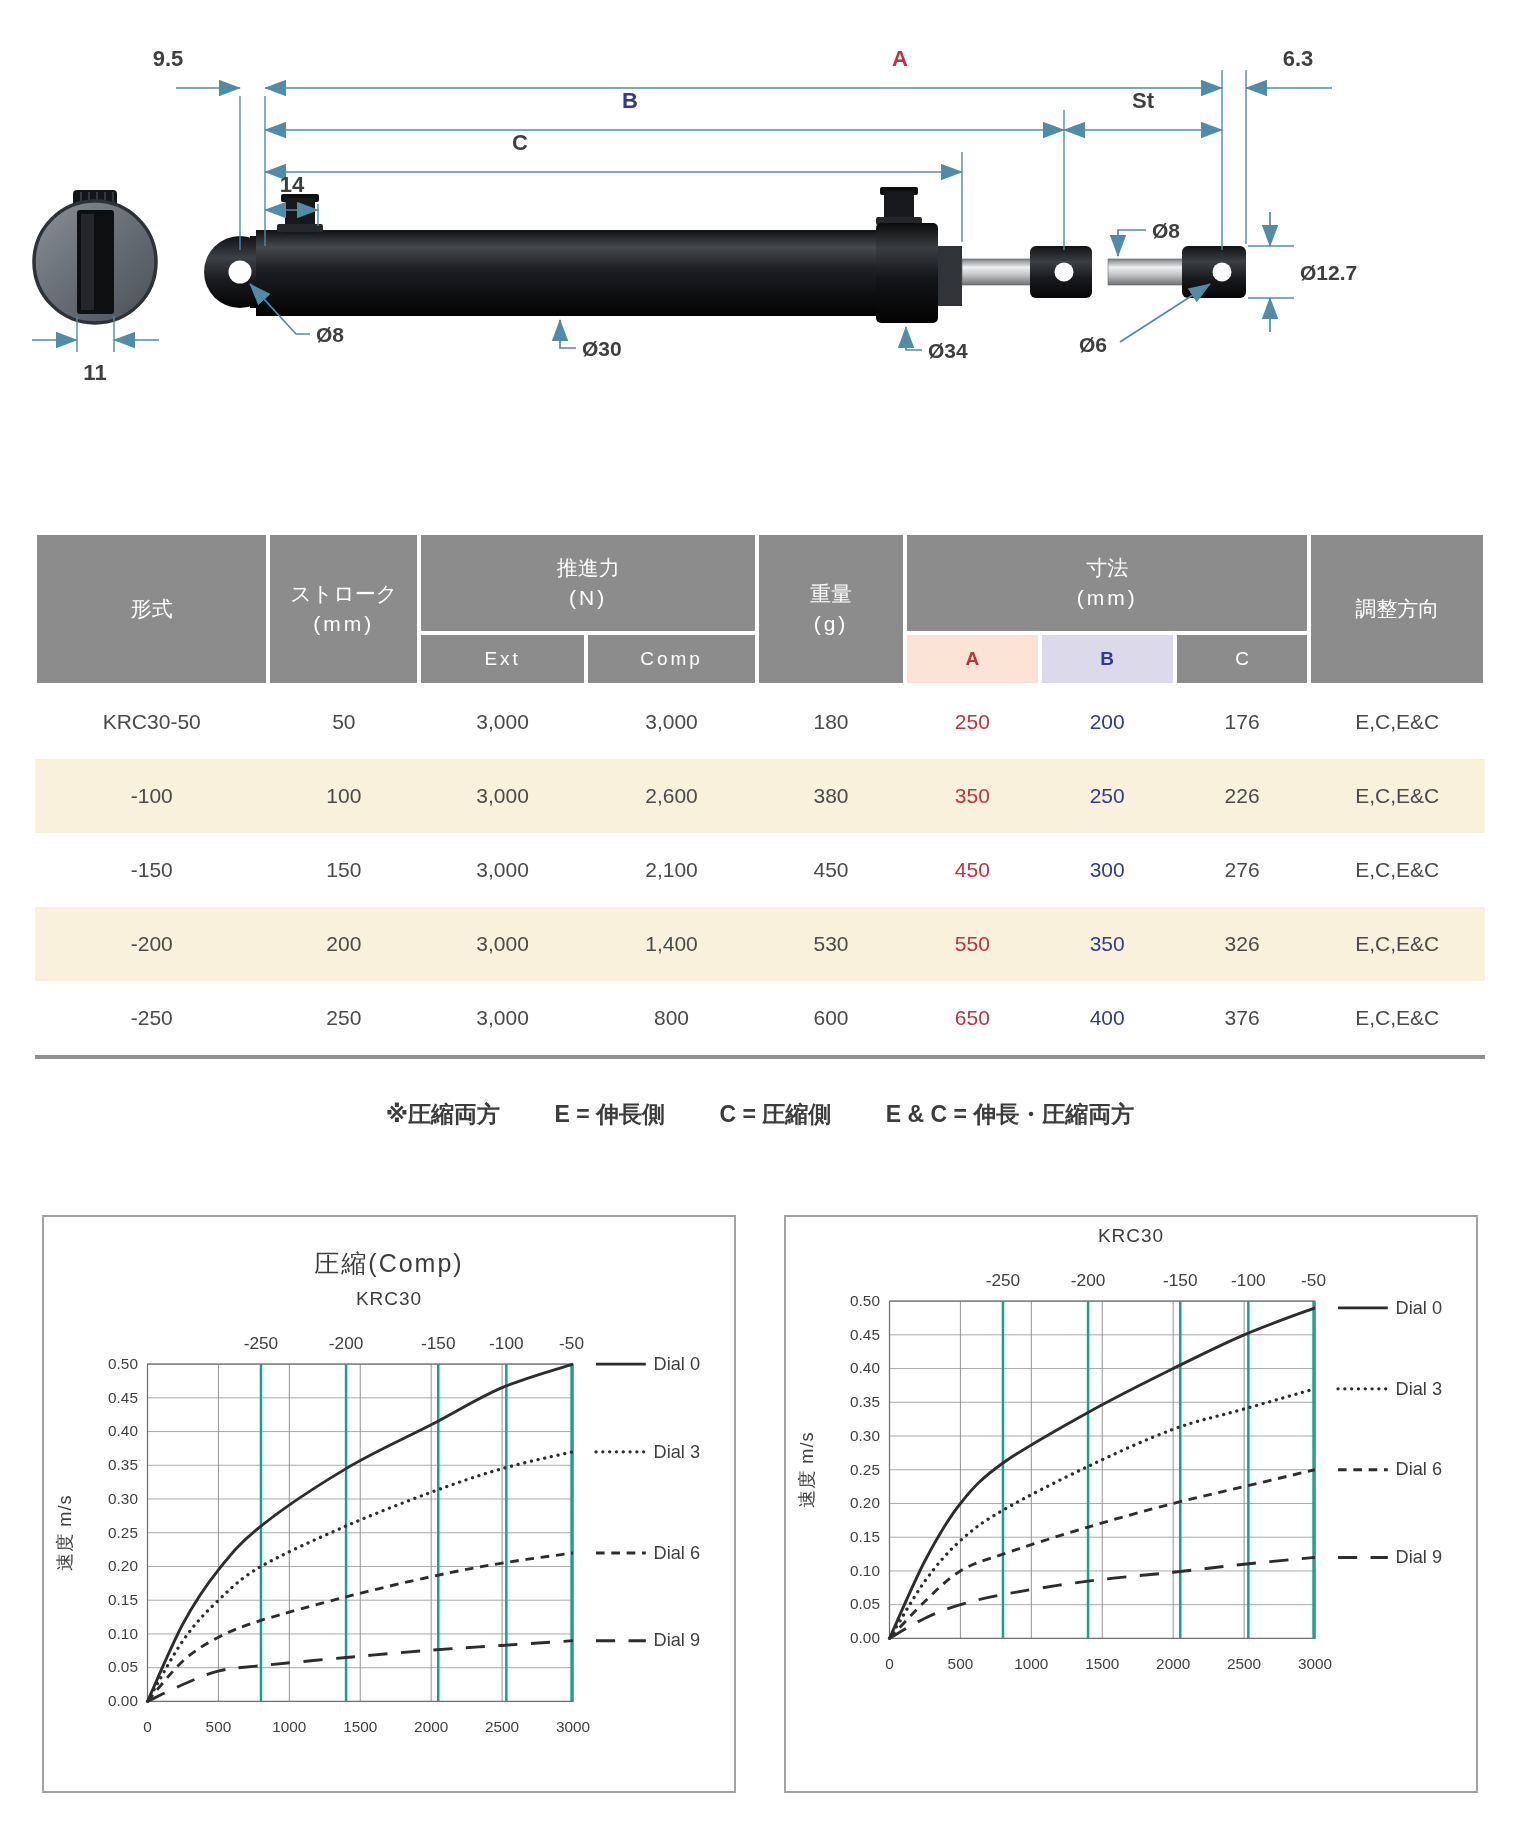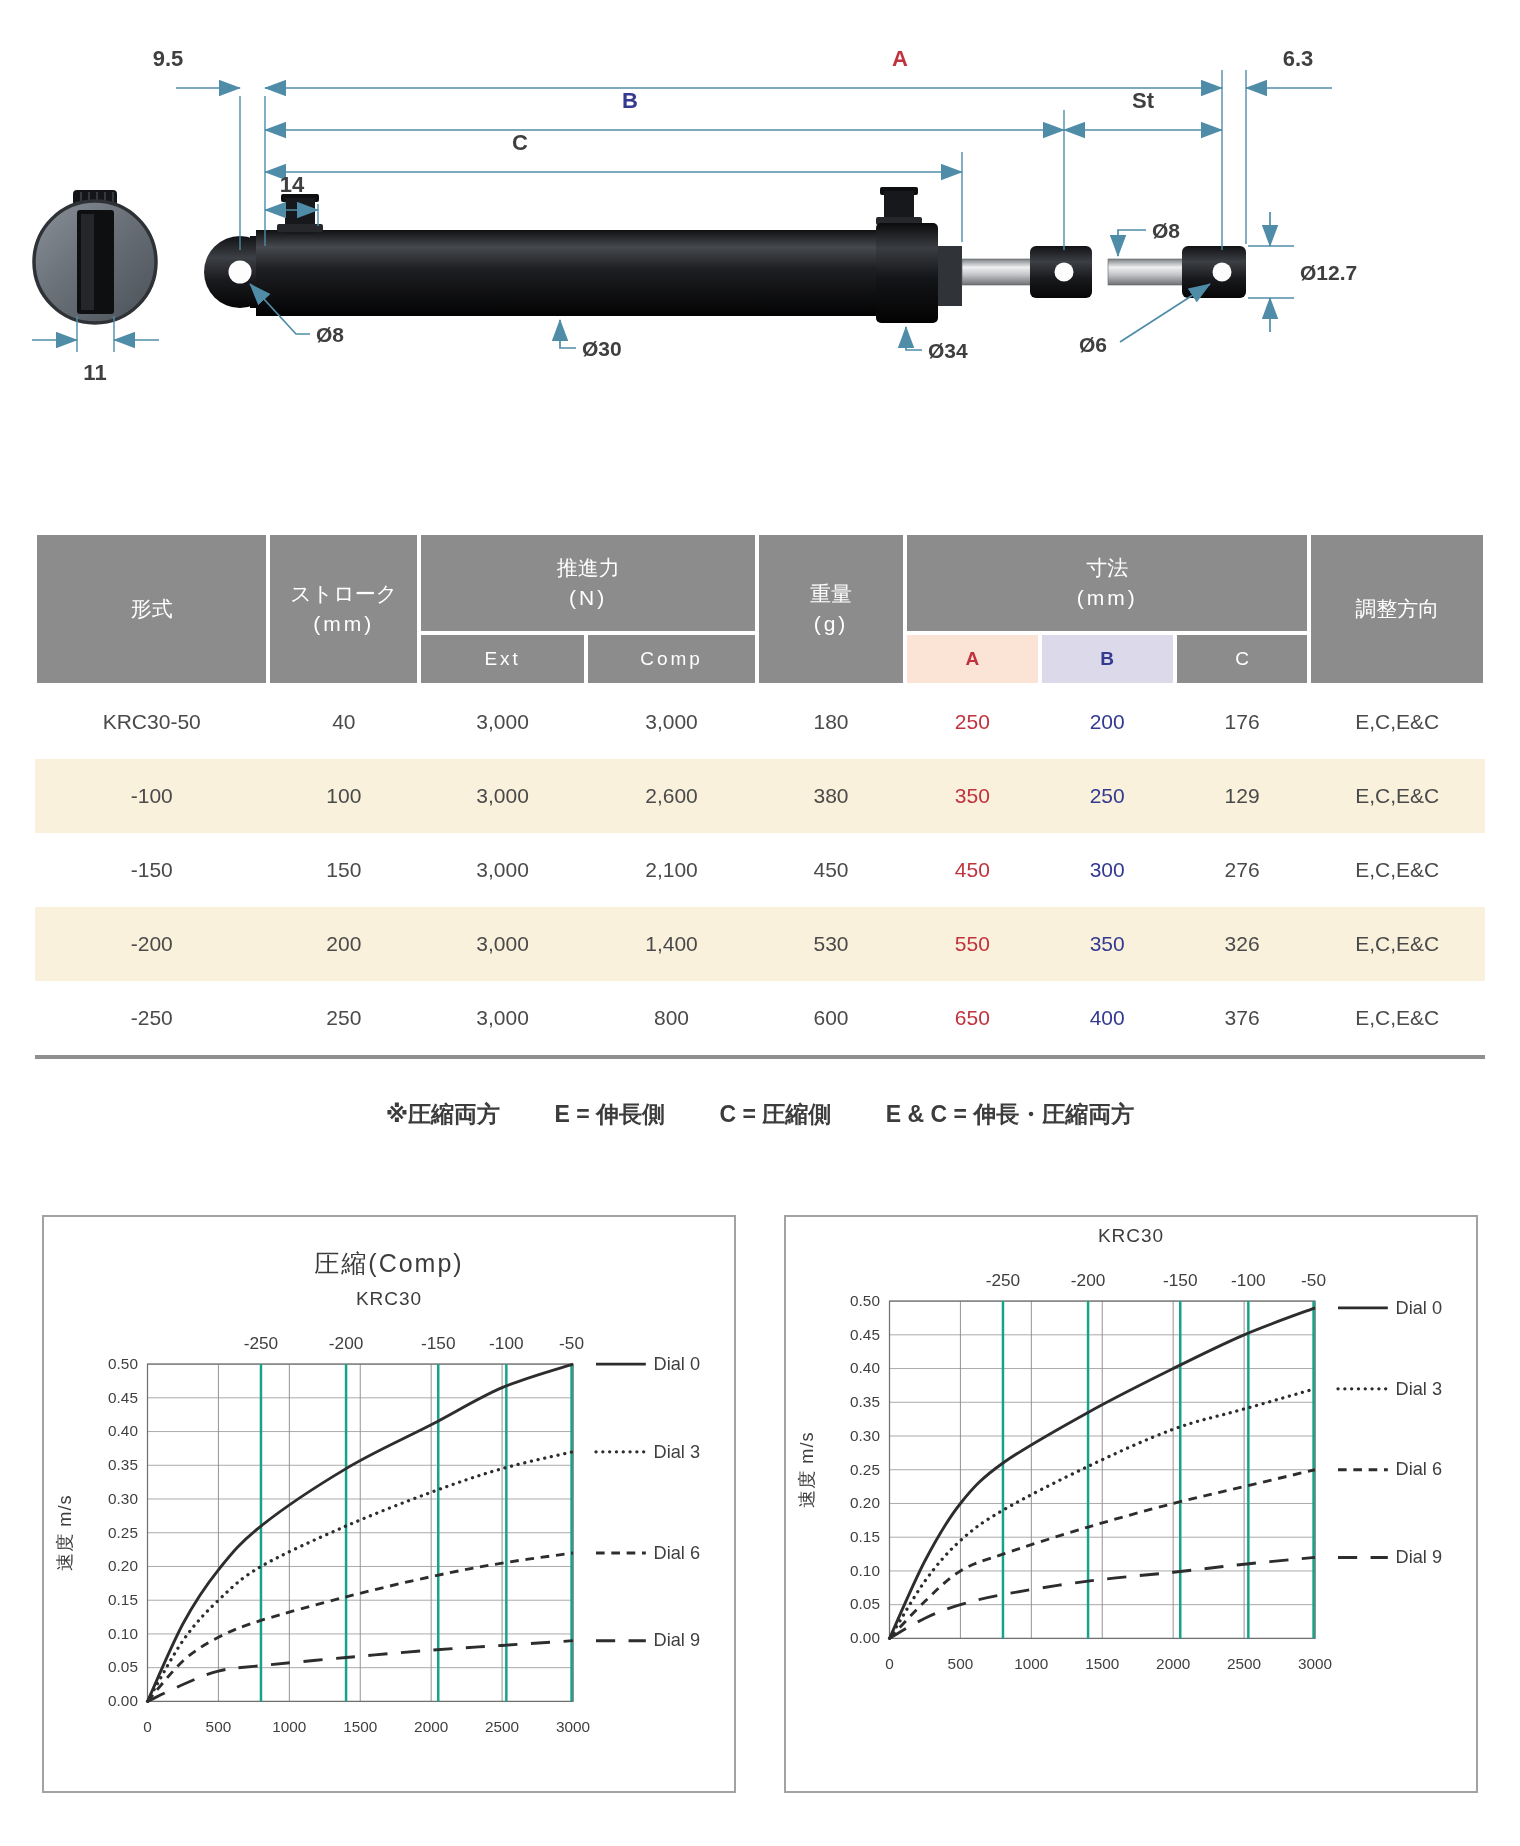--- a/index.html
+++ b/index.html
@@ -209,38 +209,38 @@
             <span>B</span>
           </th>
         <th>
             <span>C</span>
           </th>
       </tr>
     </thead>
     <tbody id="spec-tbody">
         <tr>
           <td>KRC30-50</td>
-          <td>40</td>
+          <td>50</td>
           <td>3,000</td>
           <td>3,000</td>
           <td>180</td>
           <td class="col-a">250</td>
           <td class="col-b">200</td>
           <td>176</td>
           <td>E,C,E&amp;C</td>
         </tr>
         <tr class="cream">
           <td>-100</td>
           <td>100</td>
           <td>3,000</td>
           <td>2,600</td>
           <td>380</td>
           <td class="col-a">350</td>
           <td class="col-b">250</td>
-          <td>129</td>
+          <td>226</td>
           <td>E,C,E&amp;C</td>
         </tr>
         <tr>
           <td>-150</td>
           <td>150</td>
           <td>3,000</td>
           <td>2,100</td>
           <td>450</td>
           <td class="col-a">450</td>
           <td class="col-b">300</td>

